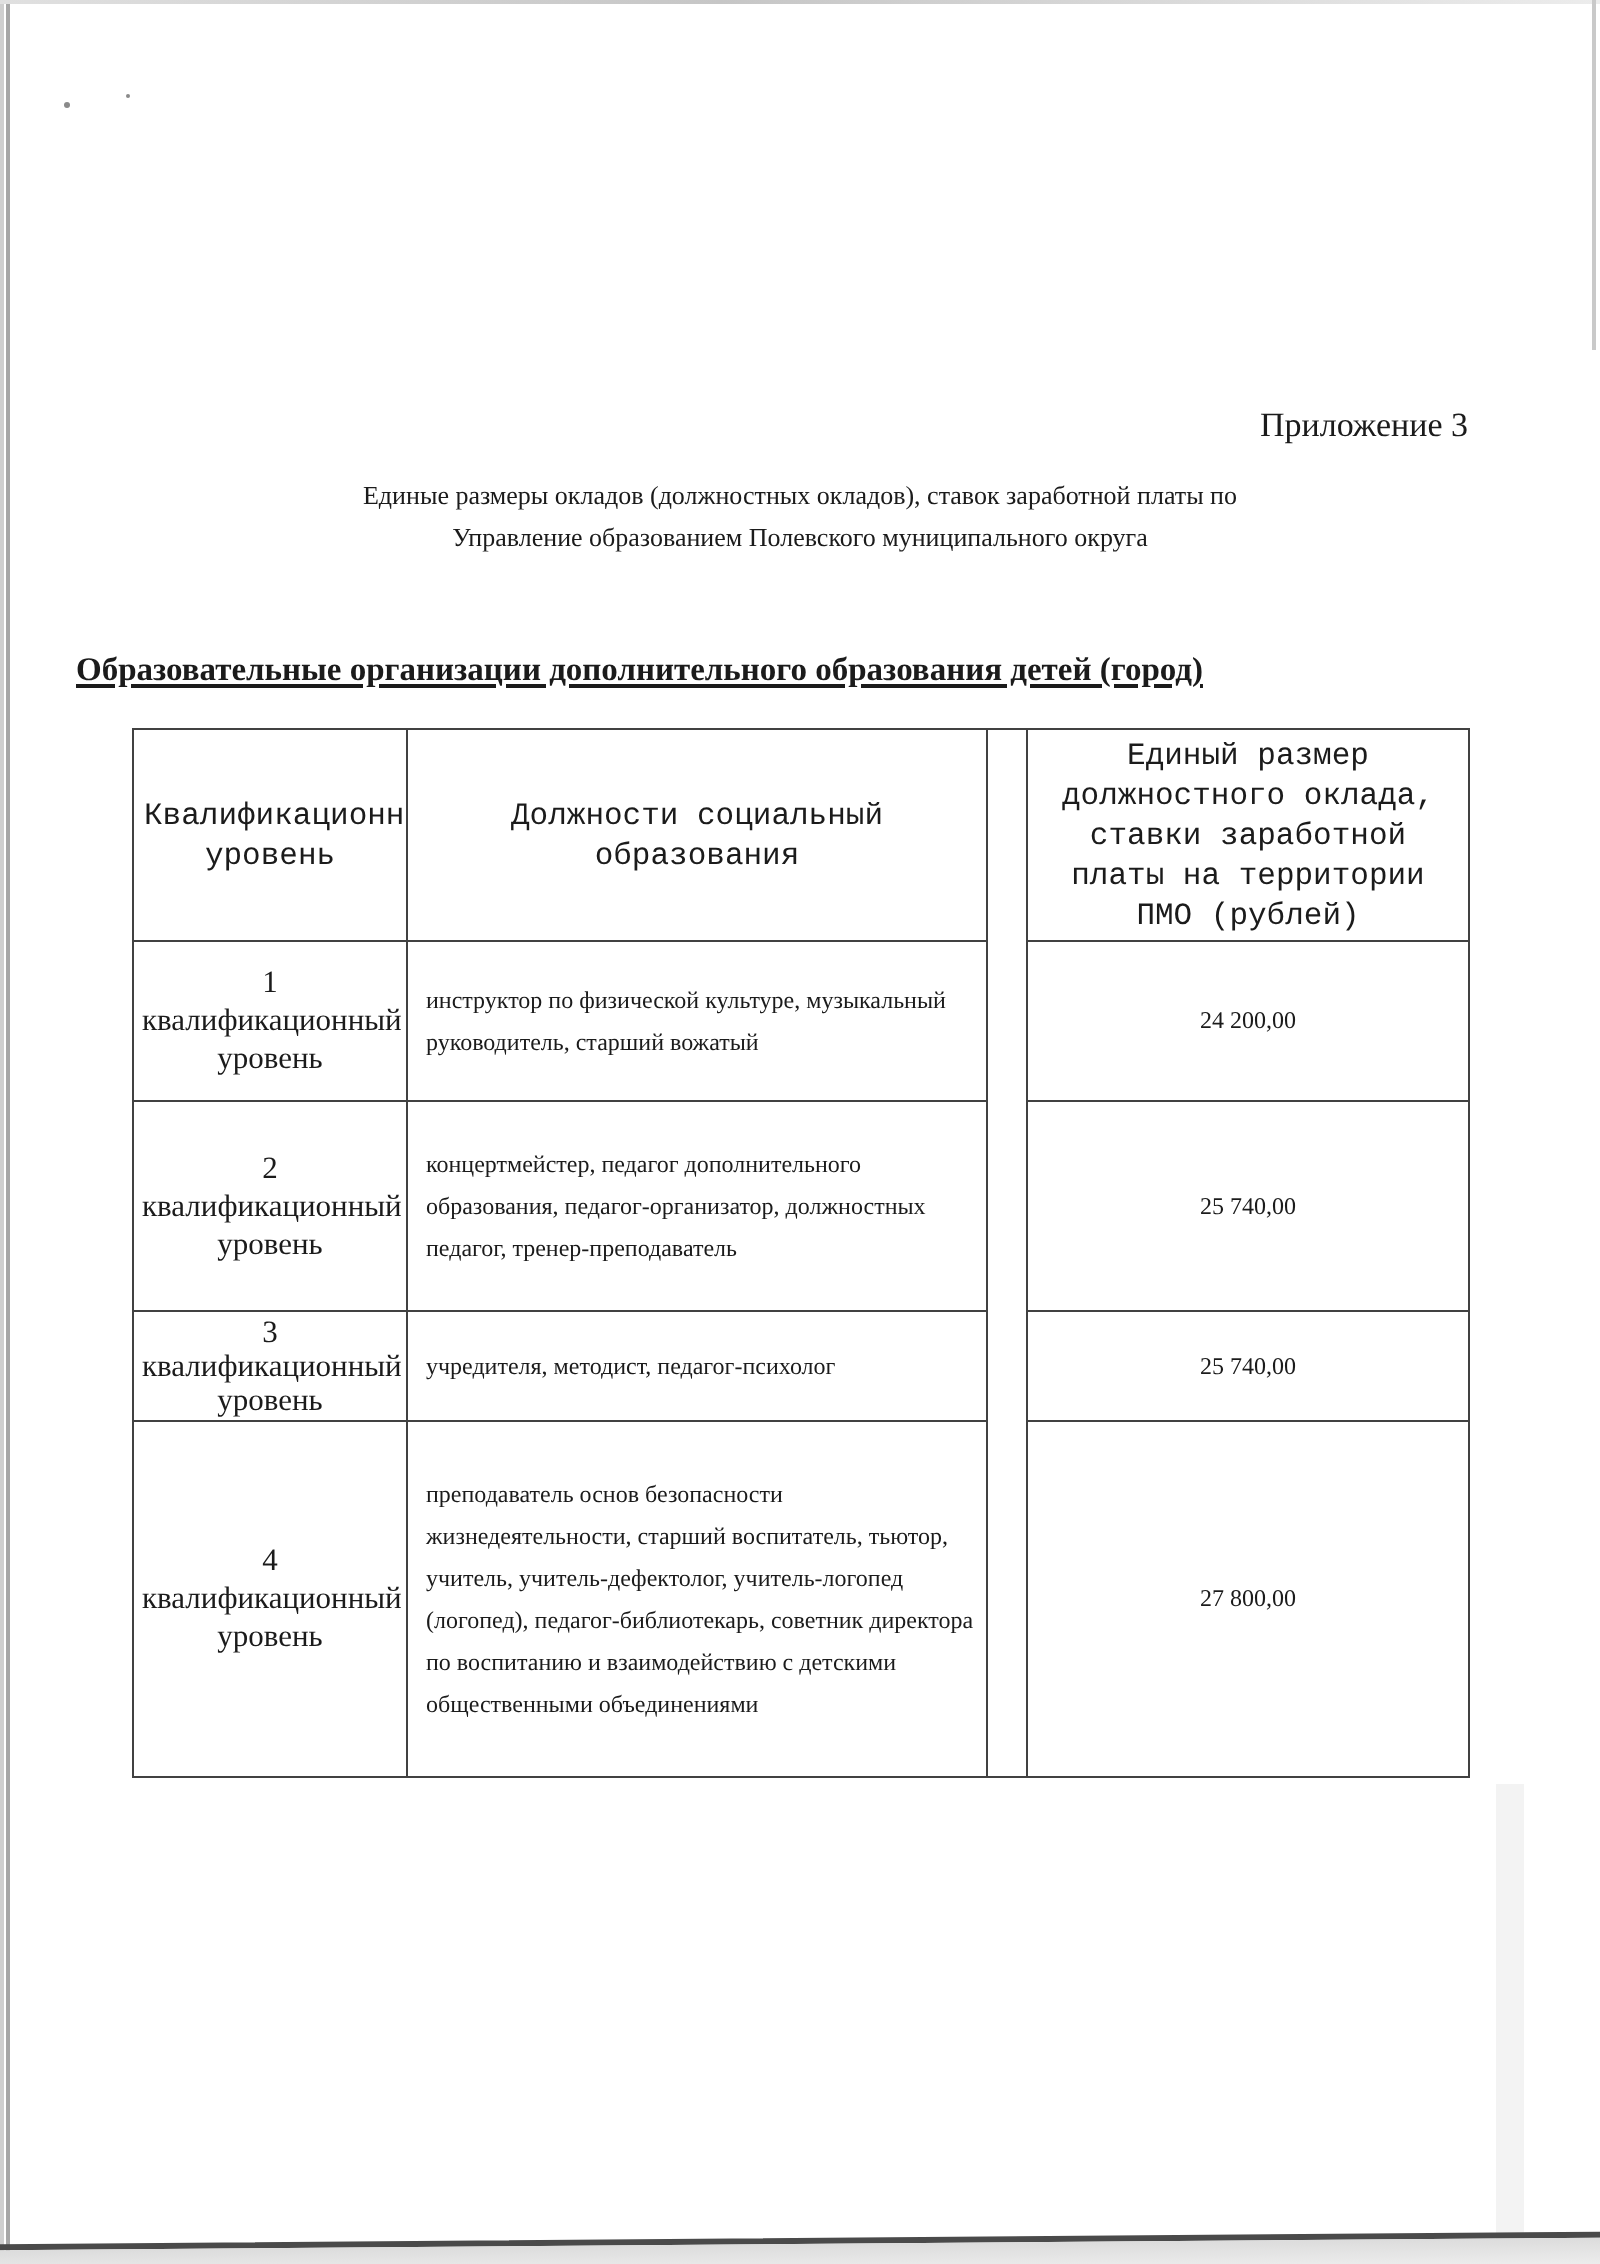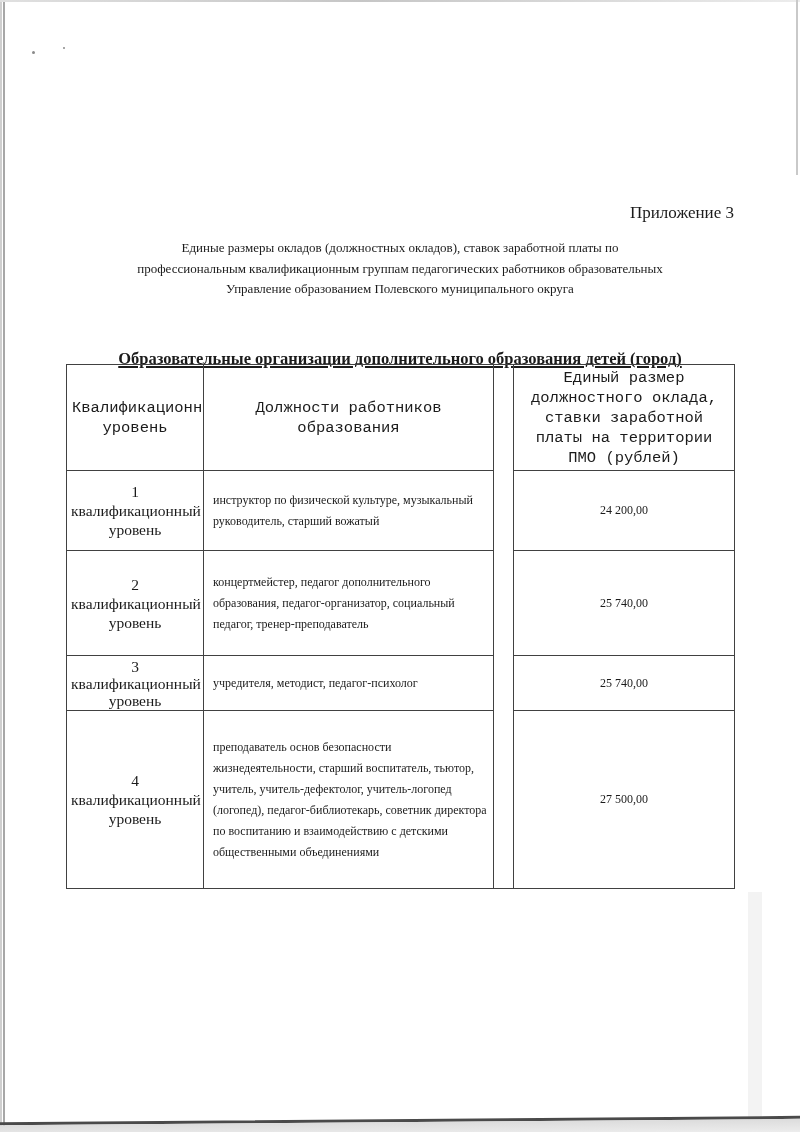--- a/index.html
+++ b/index.html
@@ -24,23 +24,23 @@
   .bottom-shadow { height:16px; background:linear-gradient(#dcdcdc,#f0f0f0); }
   .speck { position:absolute; width:3px; height:3px; border-radius:50%; background:#8a8a8a; }
   .speck-1 { left:32px; top:51px; }
   .speck-2 { left:63px; top:47px; width:2px; height:2px; }
   .band-right { position:absolute; left:748px; top:892px; width:14px; height:228px; background:#f3f3f3; }
 
   
   .appendix { position:absolute; top:203px; right:66px; font-size:17px; }
   .title-block { position:absolute; top:238px; left:38px; width:724px; text-align:center;
                  font-size:13px; line-height:20.5px; }
-  .section-heading { position:absolute; top:325px; left:38px; width:724px; text-align:center;
+  .section-heading { position:absolute; top:325px; left:38px; width:724px; 
                      font-size:16.5px; font-weight:bold;
-                     text-decoration:underline; text-decoration-thickness:1.5px; text-underline-offset:2px;margin-top:24px; }
+                     text-decoration:underline; text-decoration-thickness:1.5px; text-underline-offset:2px; }
 
   
   table.salary { position:absolute; top:364px; left:66px; width:668px;
                  border-collapse:collapse; table-layout:fixed; }
   table.salary td { border:1.6px solid #414141; vertical-align:middle; overflow:hidden; }
   td.c-level    { text-align:center; font-size:15.5px; line-height:19px; padding:2px 4px; }
   td.c-pos      { text-align:left; font-size:12px; line-height:21px; padding:3px 6px 3px 9px; }
   td.c-spacer   { border-top:1.6px solid #414141; border-bottom:1.6px solid #414141; }
   td.c-salary   { text-align:center; font-size:12px; }
   tr.hdr td     { text-align:center; font-size:15.5px; line-height:20px; padding:2px 5px;font-family:Liberation Mono, monospace; }
@@ -66,68 +66,67 @@
   <div class="band-right"></div>
   <div class="bottom-wrap">
     <div class="bottom-line"></div>
     <div class="bottom-shadow"></div>
   </div>
 
   <div class="appendix">Приложение 3</div>
 
   <div class="title-block">
     <div>Единые размеры окладов (должностных окладов), ставок заработной платы по</div>
-    <div>профессиональным квалификационным группам педагогических работников образовательных</div>
     <div>Управление образованием Полевского муниципального округа</div>
   </div>
 
   <div class="section-heading">Образовательные организации дополнительного образования детей (город)</div>
 
   <table class="salary">
     <colgroup>
       <col style="width:137px">
       <col style="width:290px">
       <col style="width:20px">
       <col style="width:221px">
     </colgroup>
     <tbody>
         <tr class="hdr r-hdr">
       <td>Квалификационный уровень</td>
-      <td>Должности работников образования</td>
+      <td>Должности социальный образования</td>
       <td class="c-spacer" rowspan="5"></td>
       <td>Единый размер должностного оклада, ставки заработной платы на территории ПМО (рублей)</td>
     </tr>
     <tr class="r-1">
       <td class="c-level">
         <span class="lvl-num">1</span>
         <span>квалификационный уровень</span>
       </td>
       <td class="c-pos">инструктор по физической культуре, музыкальный руководитель, старший вожатый</td>
       <td class="c-salary">24 200,00</td>
     </tr>
     <tr class="r-2">
       <td class="c-level">
         <span class="lvl-num">2</span>
         <span>квалификационный уровень</span>
       </td>
-      <td class="c-pos">концертмейстер, педагог дополнительного образования, педагог-организатор, социальный педагог, тренер-преподаватель</td>
+      <td class="c-pos">концертмейстер, педагог дополнительного образования, педагог-организатор, должностных педагог, тренер-преподаватель</td>
       <td class="c-salary">25 740,00</td>
     </tr>
     <tr class="r-3">
       <td class="c-level">
         <span class="lvl-num">3</span>
         <span>квалификационный уровень</span>
       </td>
       <td class="c-pos">учредителя, методист, педагог-психолог</td>
       <td class="c-salary">25 740,00</td>
     </tr>
     <tr class="r-4">
       <td class="c-level">
         <span class="lvl-num">4</span>
         <span>квалификационный уровень</span>
       </td>
       <td class="c-pos">преподаватель основ безопасности жизнедеятельности, старший воспитатель, тьютор, учитель, учитель-дефектолог, учитель-логопед (логопед), педагог-библиотекарь, советник директора по воспитанию и взаимодействию с детскими общественными объединениями</td>
-      <td class="c-salary">27 500,00</td>
+      <td class="c-salary">27 800,00</td>
     </tr>
   </tbody>
     </table>
 
 </div>
 
 </body></html>

